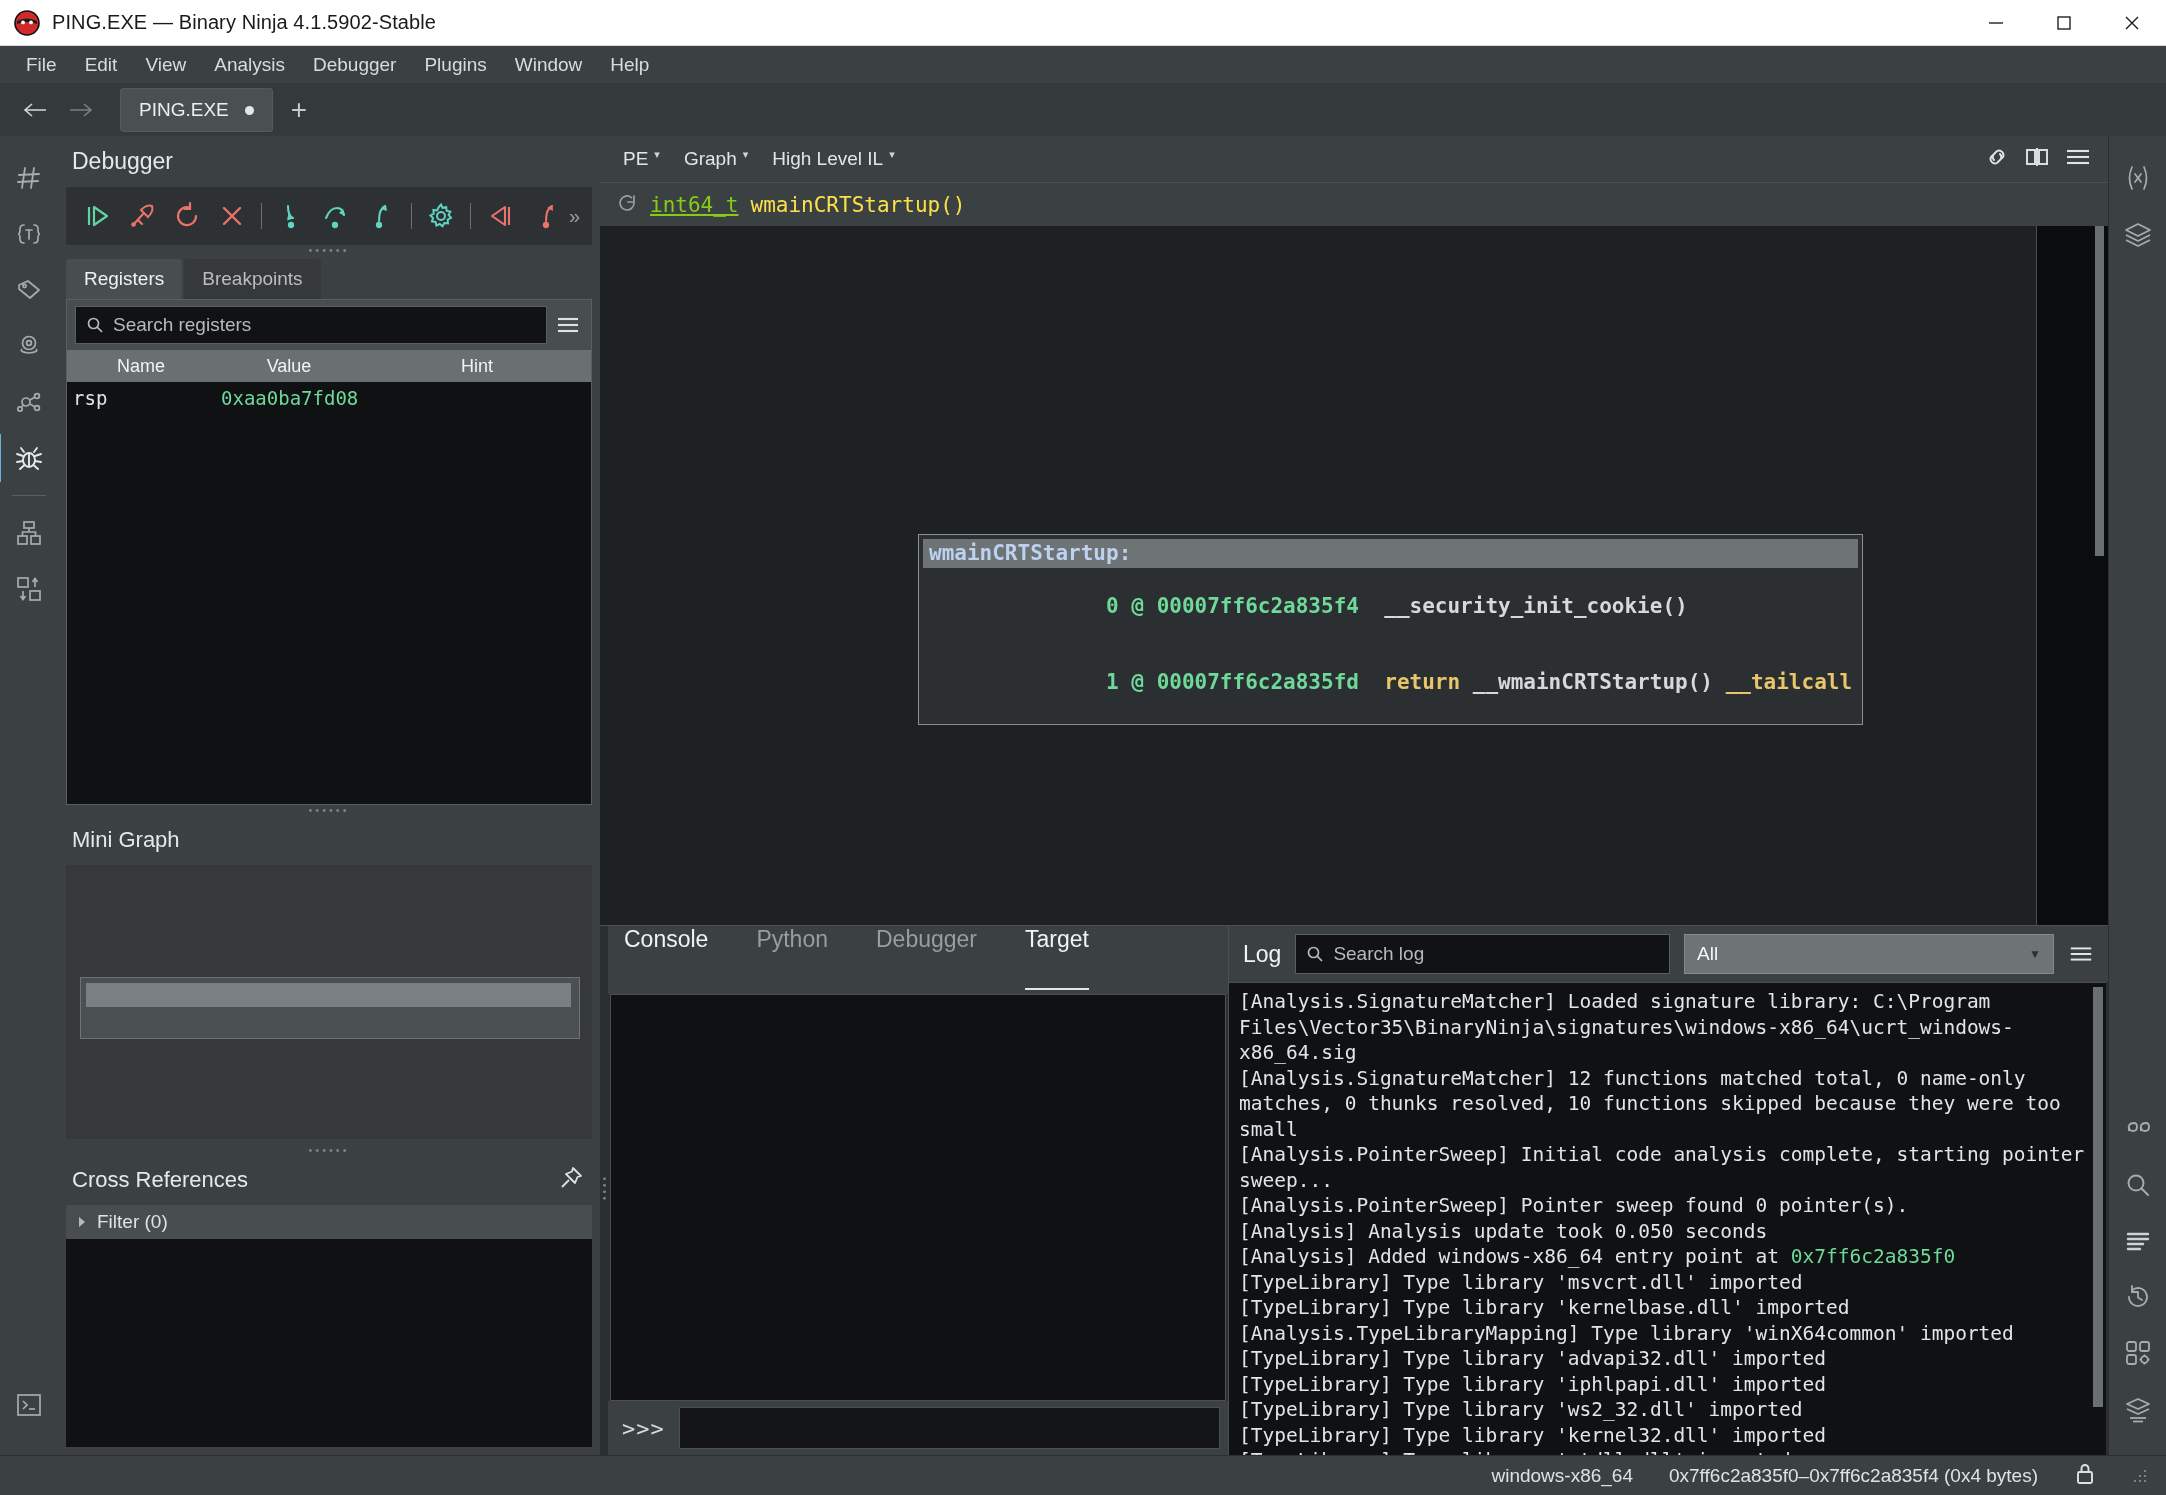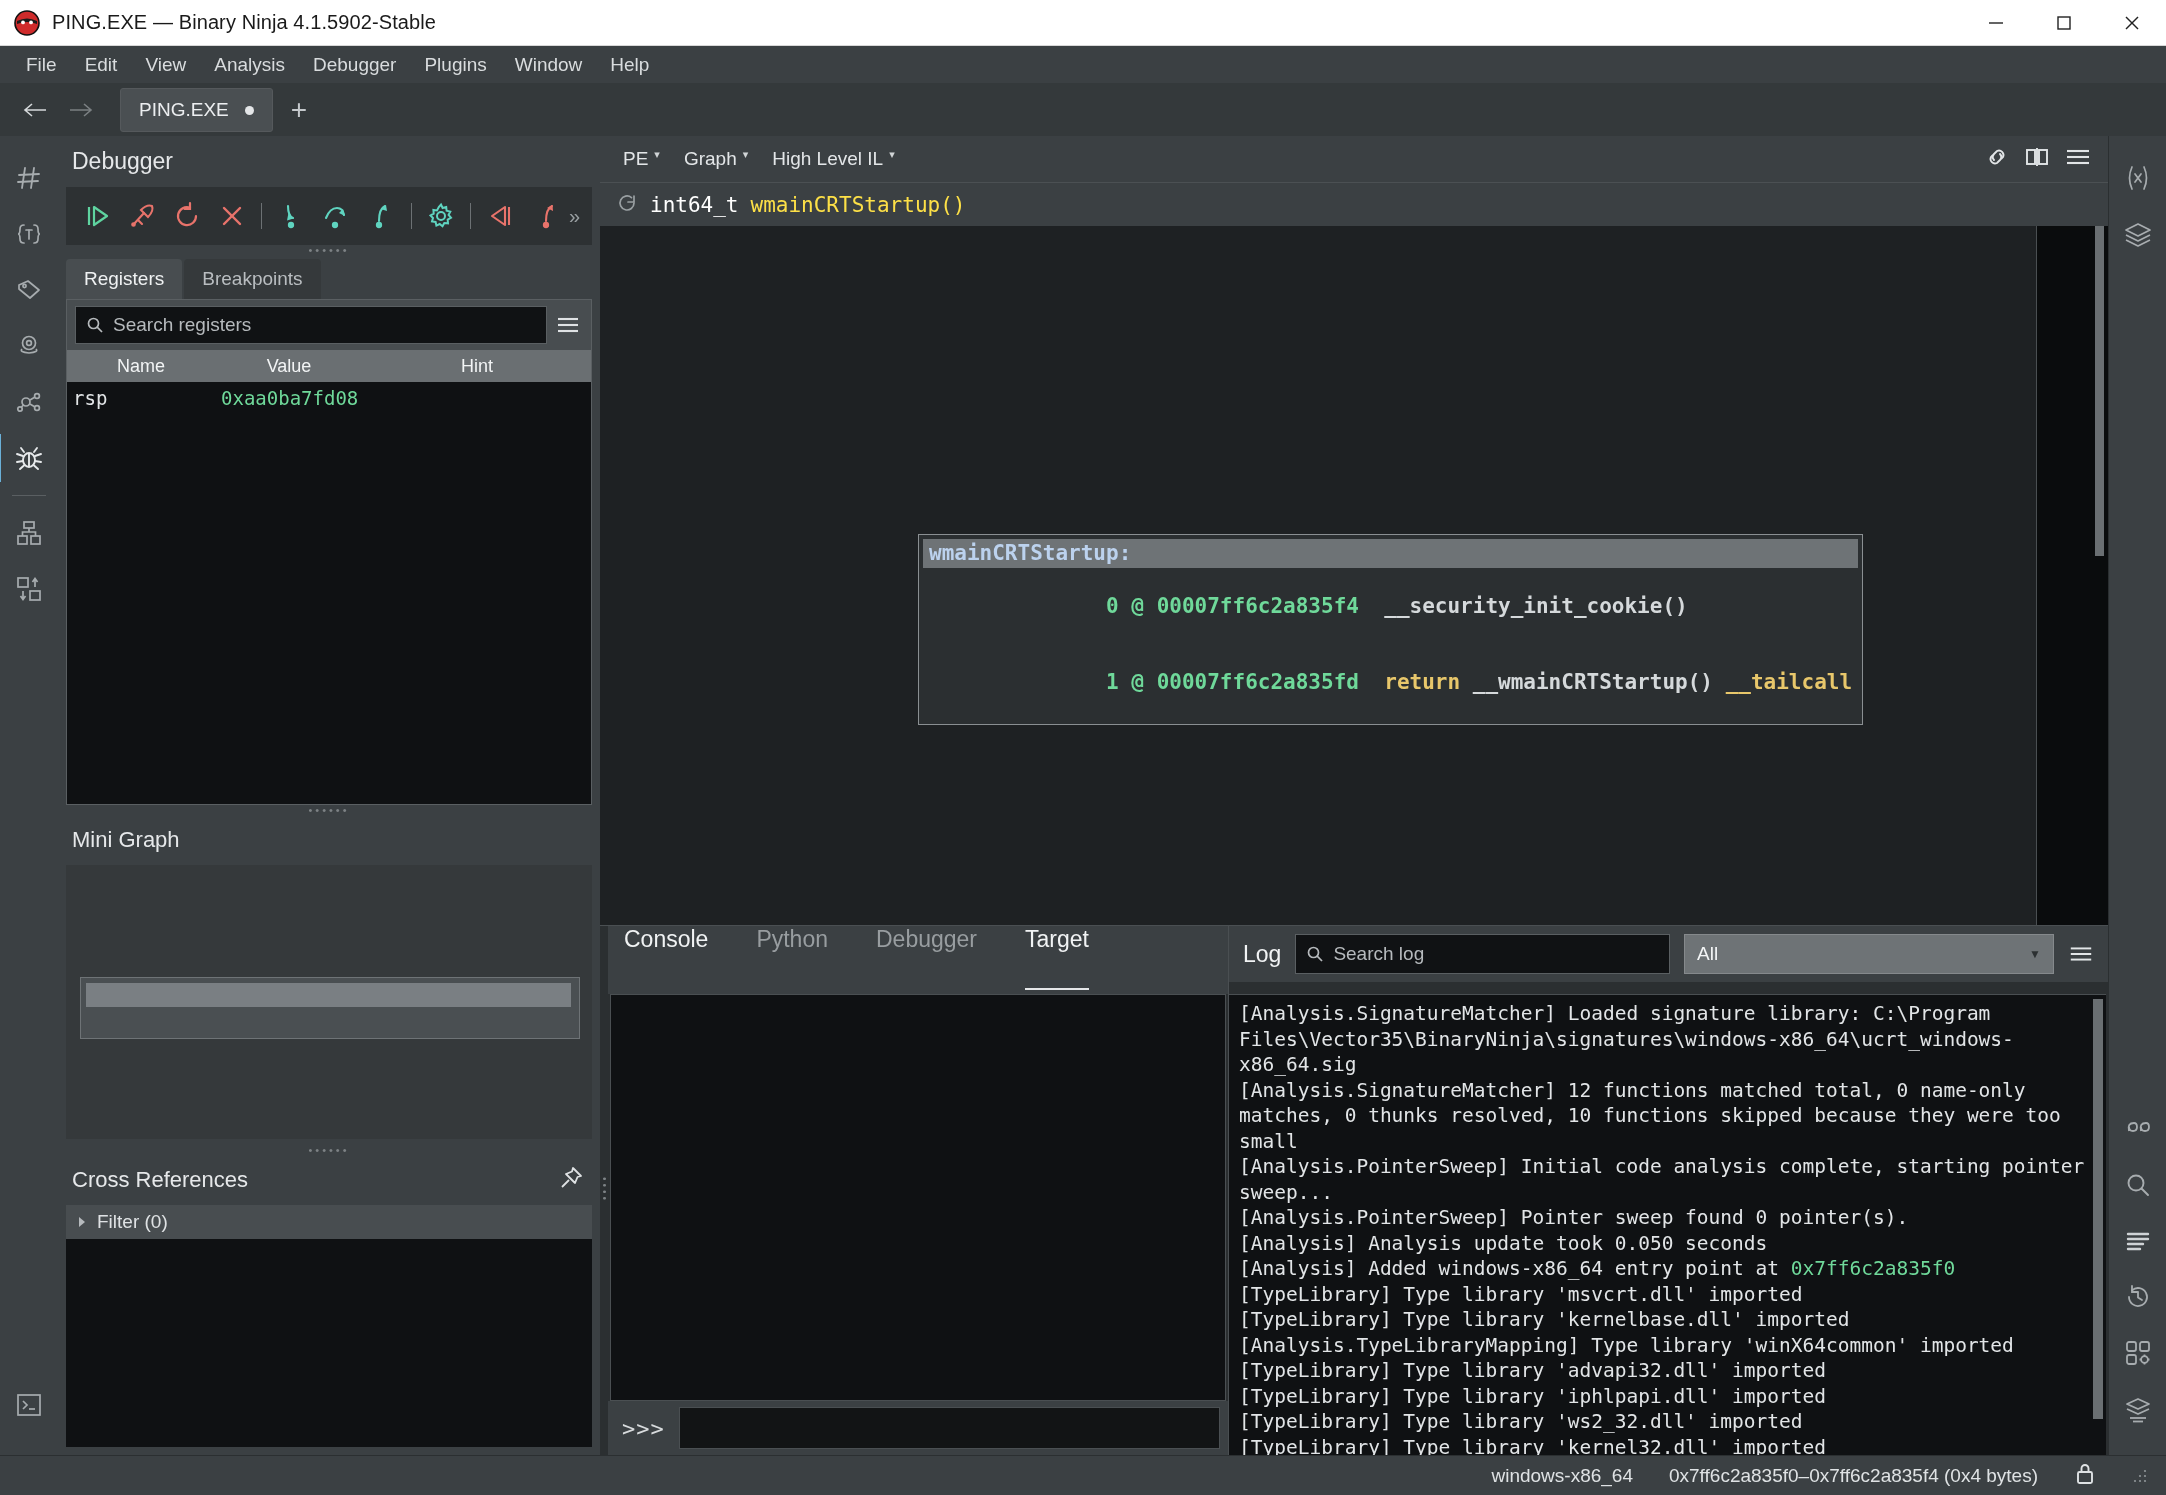--- a/index.html
+++ b/index.html
@@ -120,21 +120,21 @@
   .main-col { flex: 1; display: flex; flex-direction: column; min-width: 0; background: #2b2f31; }
 
   .view-header { height: 46px; background: #3b4043; display: flex; align-items: center; padding-left: 14px; gap: 6px; }
   .vh-item { font-size: 19px; color: #e3e6e8; display: flex; gap: 6px; padding: 3px 9px; }
   .caret { font-size: 11px; color: #d0d4d6; }
   .vh-right { margin-left: auto; display: flex; align-items: center; gap: 14px; padding-right: 16px; }
 
   .func-sig { height: 44px; background: #3b4043; display: flex; align-items: center; gap: 12px; padding-left: 16px;
               border-top: 1px solid #4b5053; }
   .sig-mono { font-family: "DejaVu Sans Mono", monospace; font-size: 21px; }
-  .sig-type { color: #ffffff; } .sig-name { color: #fde047; }
+  .sig-type { color: #84cc16; text-decoration: underline; } .sig-name { color: #fde047; }
 
   .graph-area { flex: 1; background: #1e2123; position: relative; min-height: 0; display: flex; }
   .graph-canvas { flex: 1; position: relative; font-weight: bold; }
   .node {
     position: absolute; left: 318px; top: 308px; background: #2b2f31; border: 1px solid #8a8f92;
     padding: 4px; 
   }
   .node-hdr { background: #6e7376; padding: 2px 6px 3px 6px; }
   .node-hdr span { font-family: "DejaVu Sans Mono", monospace; font-size: 21px; color: #bcd2ee; }
   .node-line { font-family: "DejaVu Sans Mono", monospace; font-size: 21px; padding: 2px 6px 2px 6px; white-space: pre; }
@@ -159,21 +159,21 @@
 
   .log-panel { flex: 1; display: flex; flex-direction: column; min-width: 0; border-left: 1px solid #4a4f52; }
   .log-header { height: 56px; display: flex; align-items: center; gap: 14px; padding: 0 14px; background: #3b4043; }
   .log-title { font-size: 23px; color: #f1f3f4; }
   .log-search { flex: 1; max-width: 440px; height: 40px; background: #101214; border: 1px solid #5a5f62;
                 display: flex; align-items: center; gap: 9px; padding: 0 10px; }
   .log-select { width: 370px; height: 40px; background: #6e7376; border: 1px solid #85898c; display: flex;
                 align-items: center; padding: 0 12px; }
   .log-select span { font-size: 19px; color: #f4f6f7; }
   .log-select .caret { margin-left: auto; color: #2c3032; font-size: 12px; }
-  .log-body { flex: 1; background: #0f1113; margin: 12px 2px 0 0; position: relative; overflow: hidden;
+  .log-body { flex: 1; background: #0f1113; margin: 0 2px 0 0; position: relative; overflow: hidden;
               border-top: 1px solid #4a4f52; }
   .log-lines { padding: 6px 10px 0 10px; }
   .log-line { font-family: "DejaVu Sans Mono", monospace; font-size: 19.5px; line-height: 25.5px;
               color: #e2e5e7; word-wrap: break-word; }
   .log-line .addr { color: #6fd99a; }
   .log-scroll { position: absolute; right: 2px; top: 0; bottom: 0; width: 12px; }
   .log-scroll .thumb { position: absolute; right: 1px; top: 4px; width: 10px; height: 420px; background: #6a6f72; }
 
   
   .statusbar { height: 40px; flex: 0 0 40px; background: #3b4043; display: flex; align-items: center;

